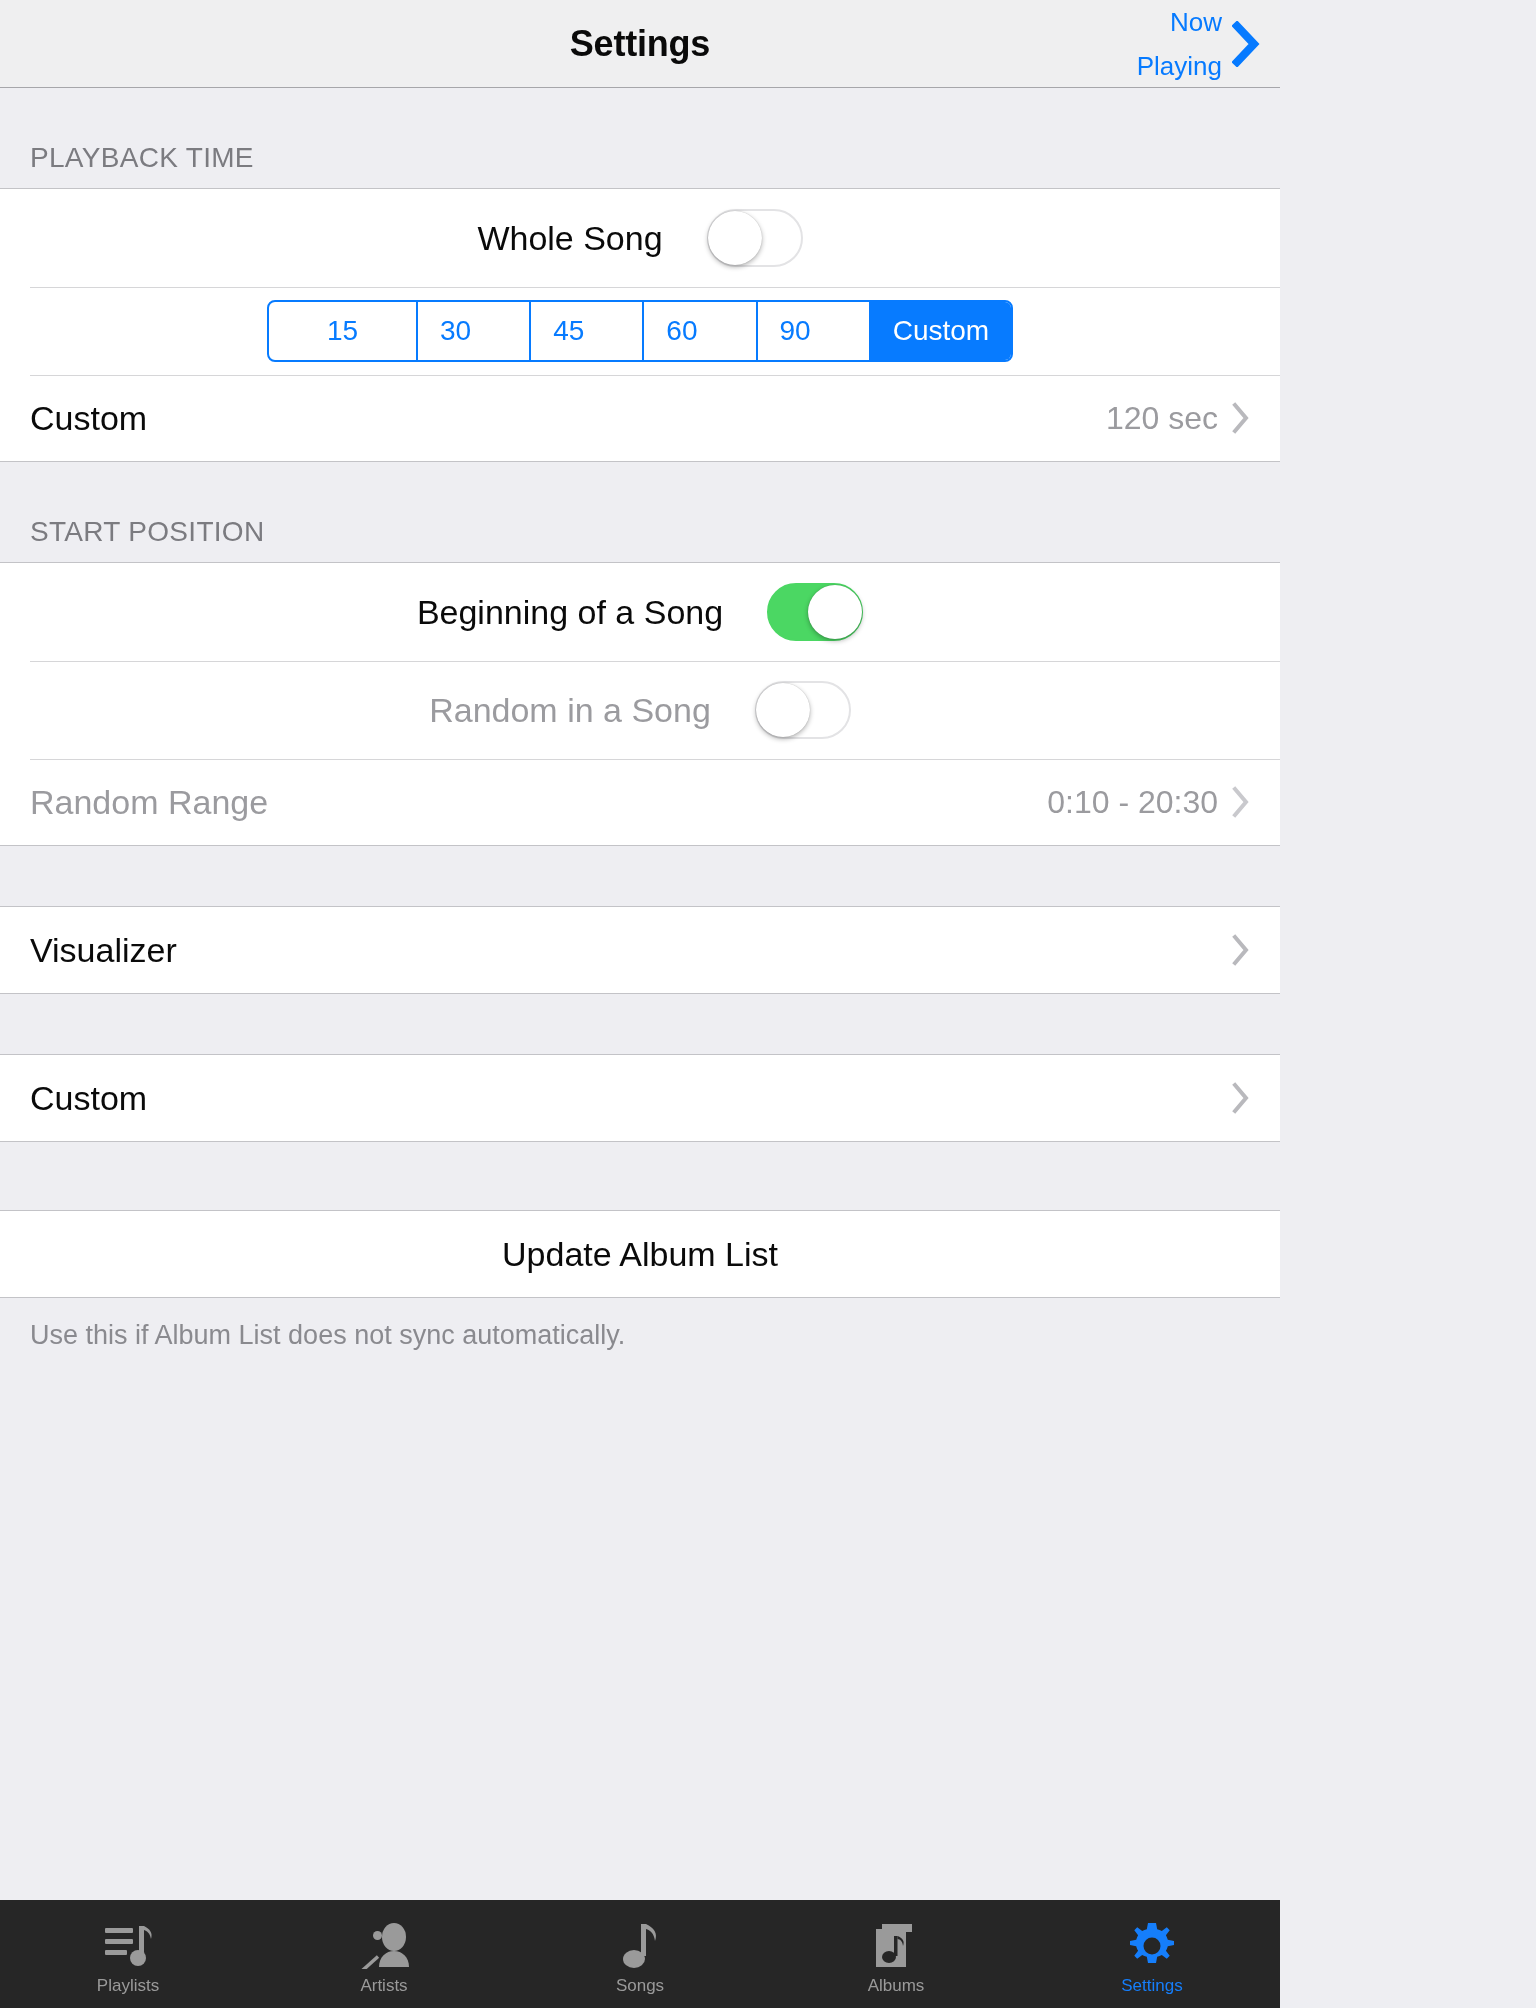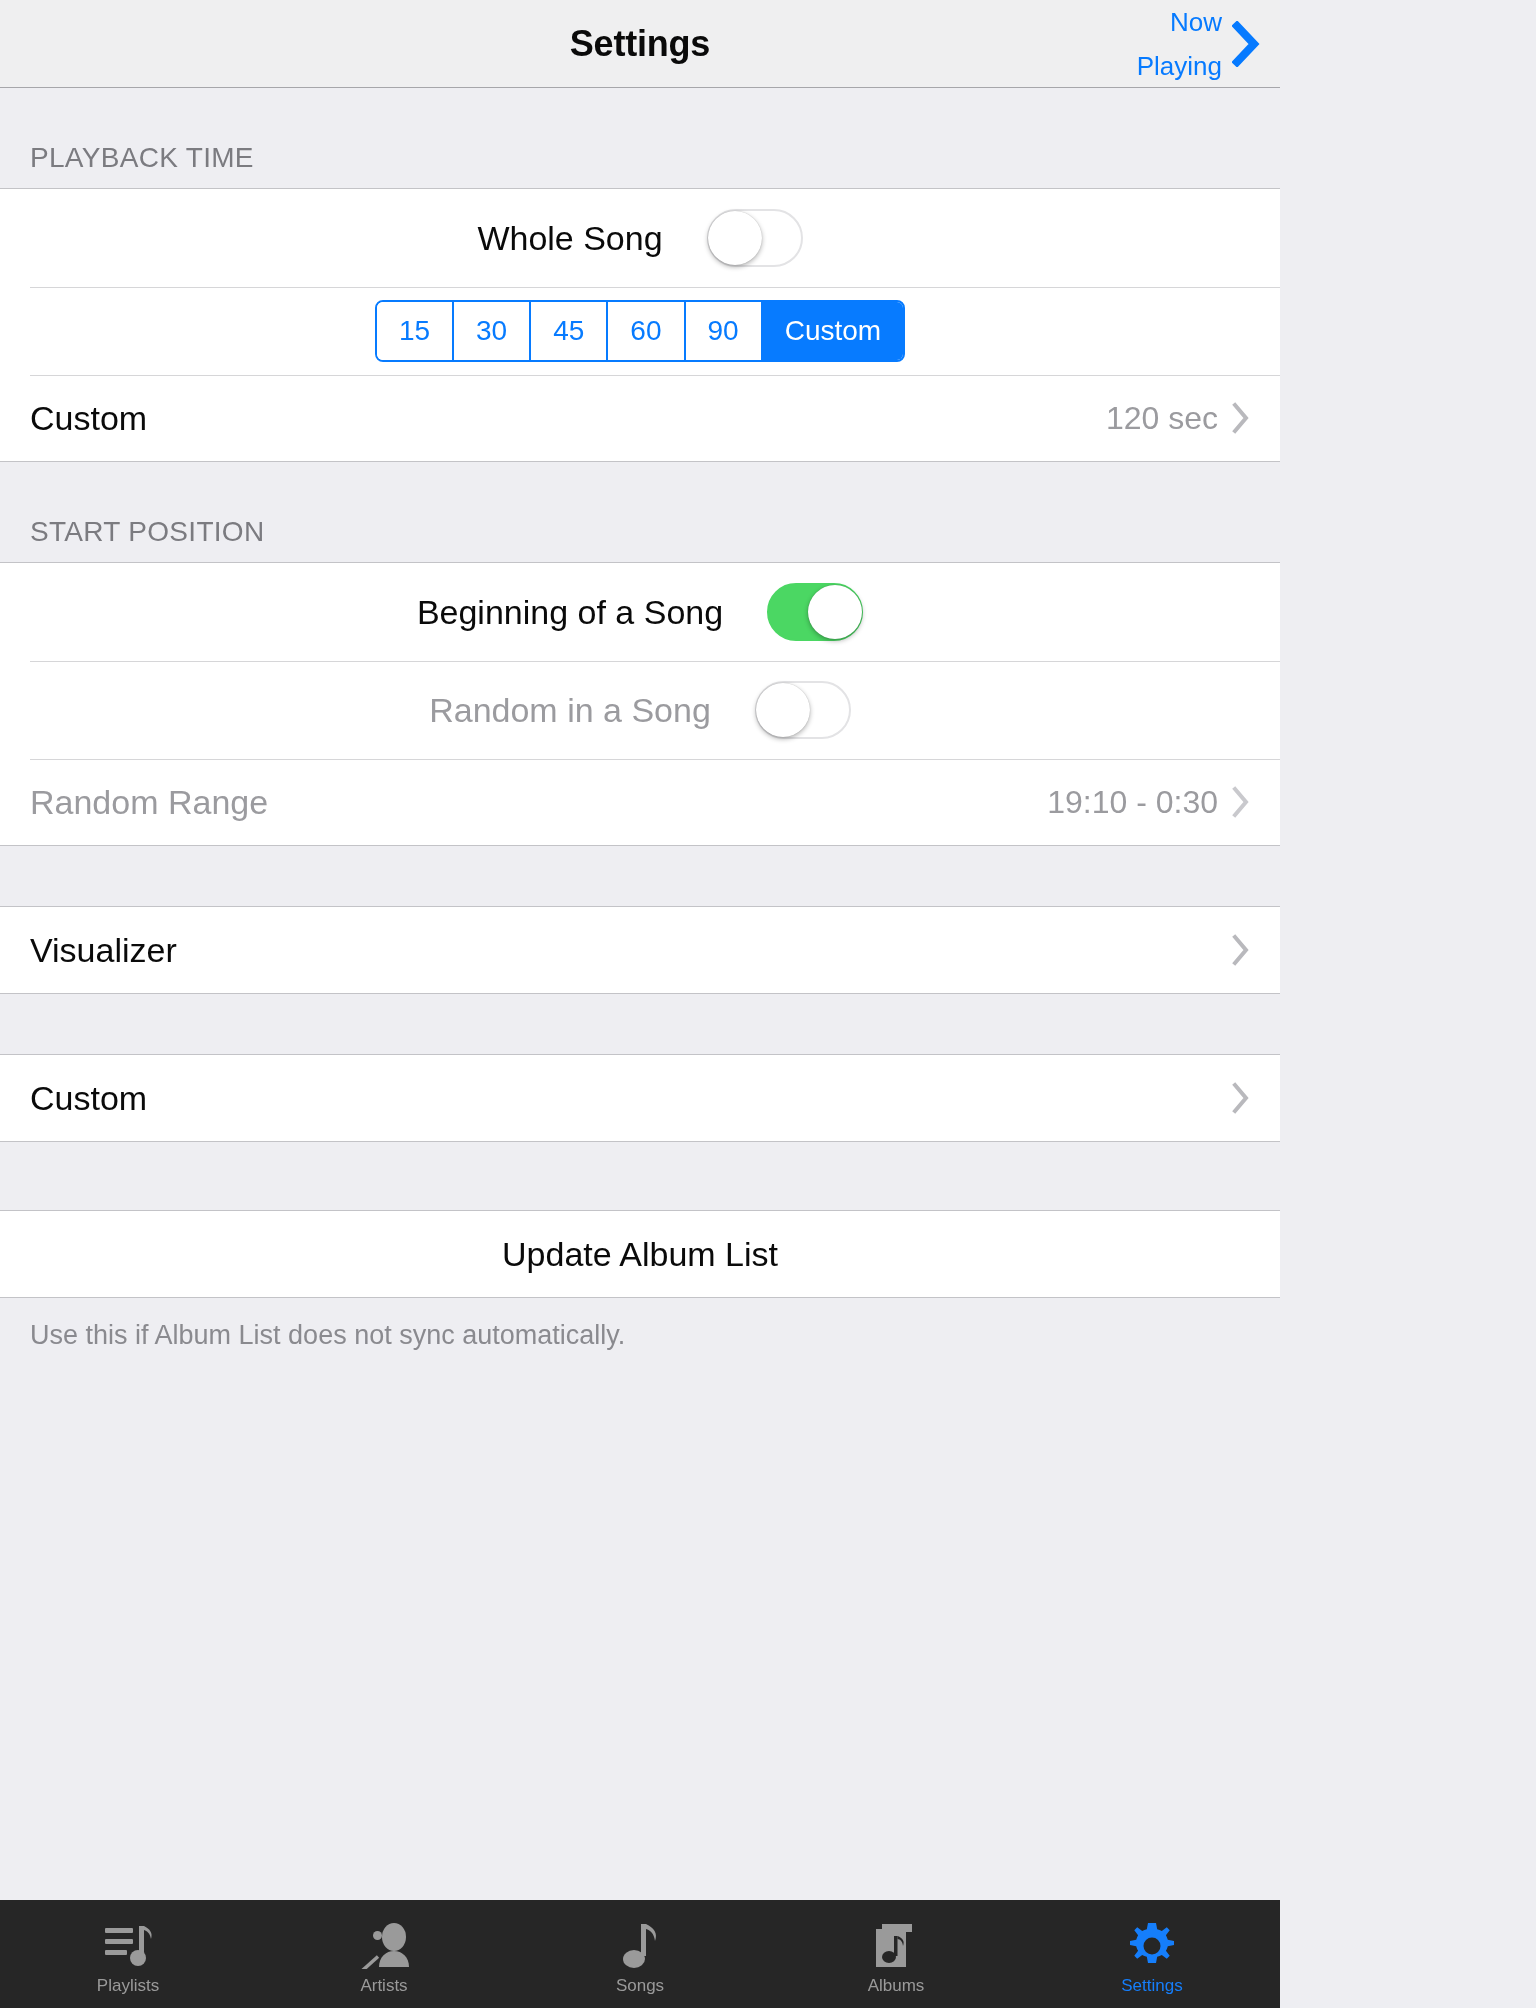--- a/index.html
+++ b/index.html
@@ -133,20 +133,21 @@
     height: 62px;
   }
   .seg {
     min-width: 66px;
     padding: 0 22px;
     display: flex; align-items: center; justify-content: center;
     font-size: 28px;
     color: #077bff;
     background: #ffffff;
     border-left: 2px solid #077bff;
+    margin-left: 36px;
   }
   .seg:first-child { border-left: none; }
   .seg.selected {
     background: #077bff;
     color: #ffffff;
   }
 
   .spacer {
     height: 60px;
     background: #eeeef2;
@@ -248,21 +249,21 @@
 
       <div class="row toggle-row">
         <span class="row-label dim">Random in a Song</span>
         <span class="switch off">
           <span class="knob"></span>
         </span>
       </div>
 
       <div class="row">
         <span class="row-label dim">Random Range</span>
-        <span class="row-value">19:10 - 0:30</span>
+        <span class="row-value">0:10 - 20:30</span>
         <span class="chev">
           <svg width="18" height="32" viewBox="0 0 18 32">
             <polyline points="3,3 14,16 3,29" fill="none" stroke="#c9c9cd" stroke-width="4" stroke-linecap="square"></polyline>
           </svg>
         </span>
       </div>
 
     </div>
 
     <div class="spacer"></div>

